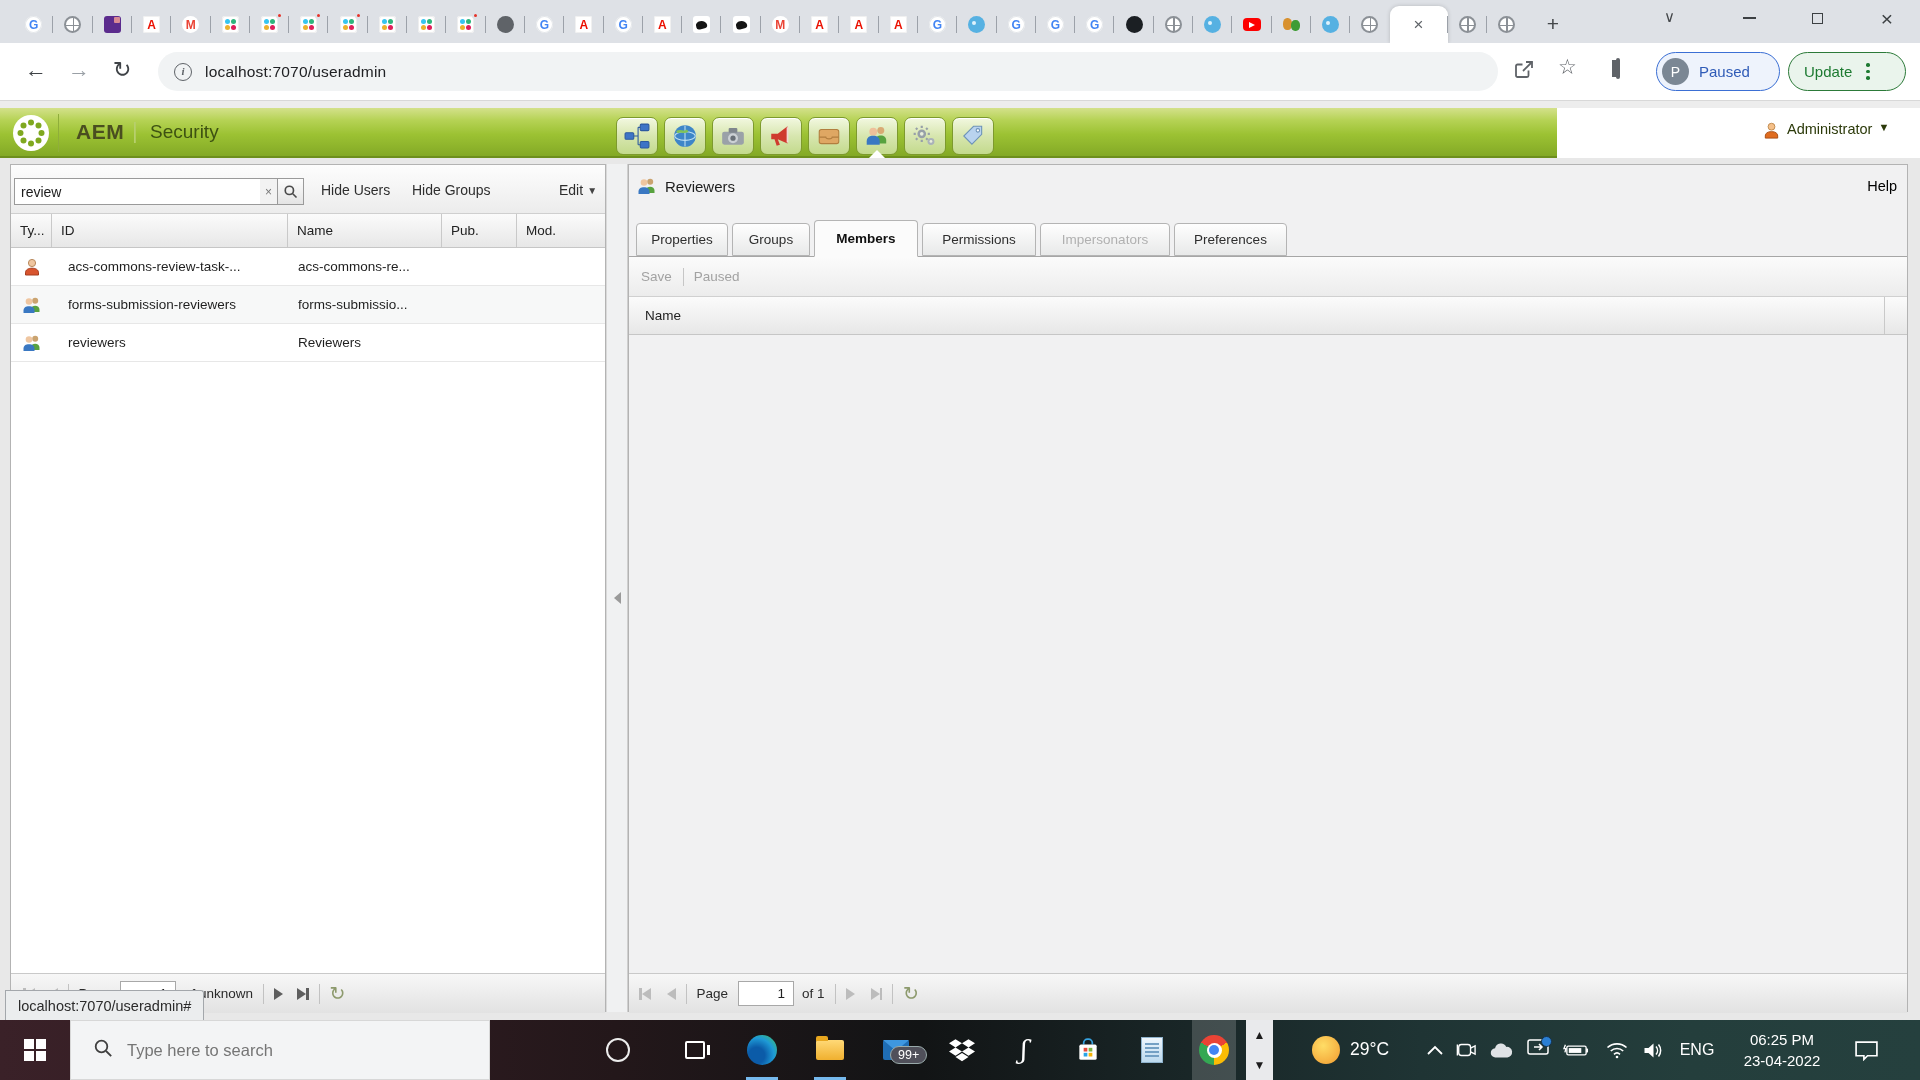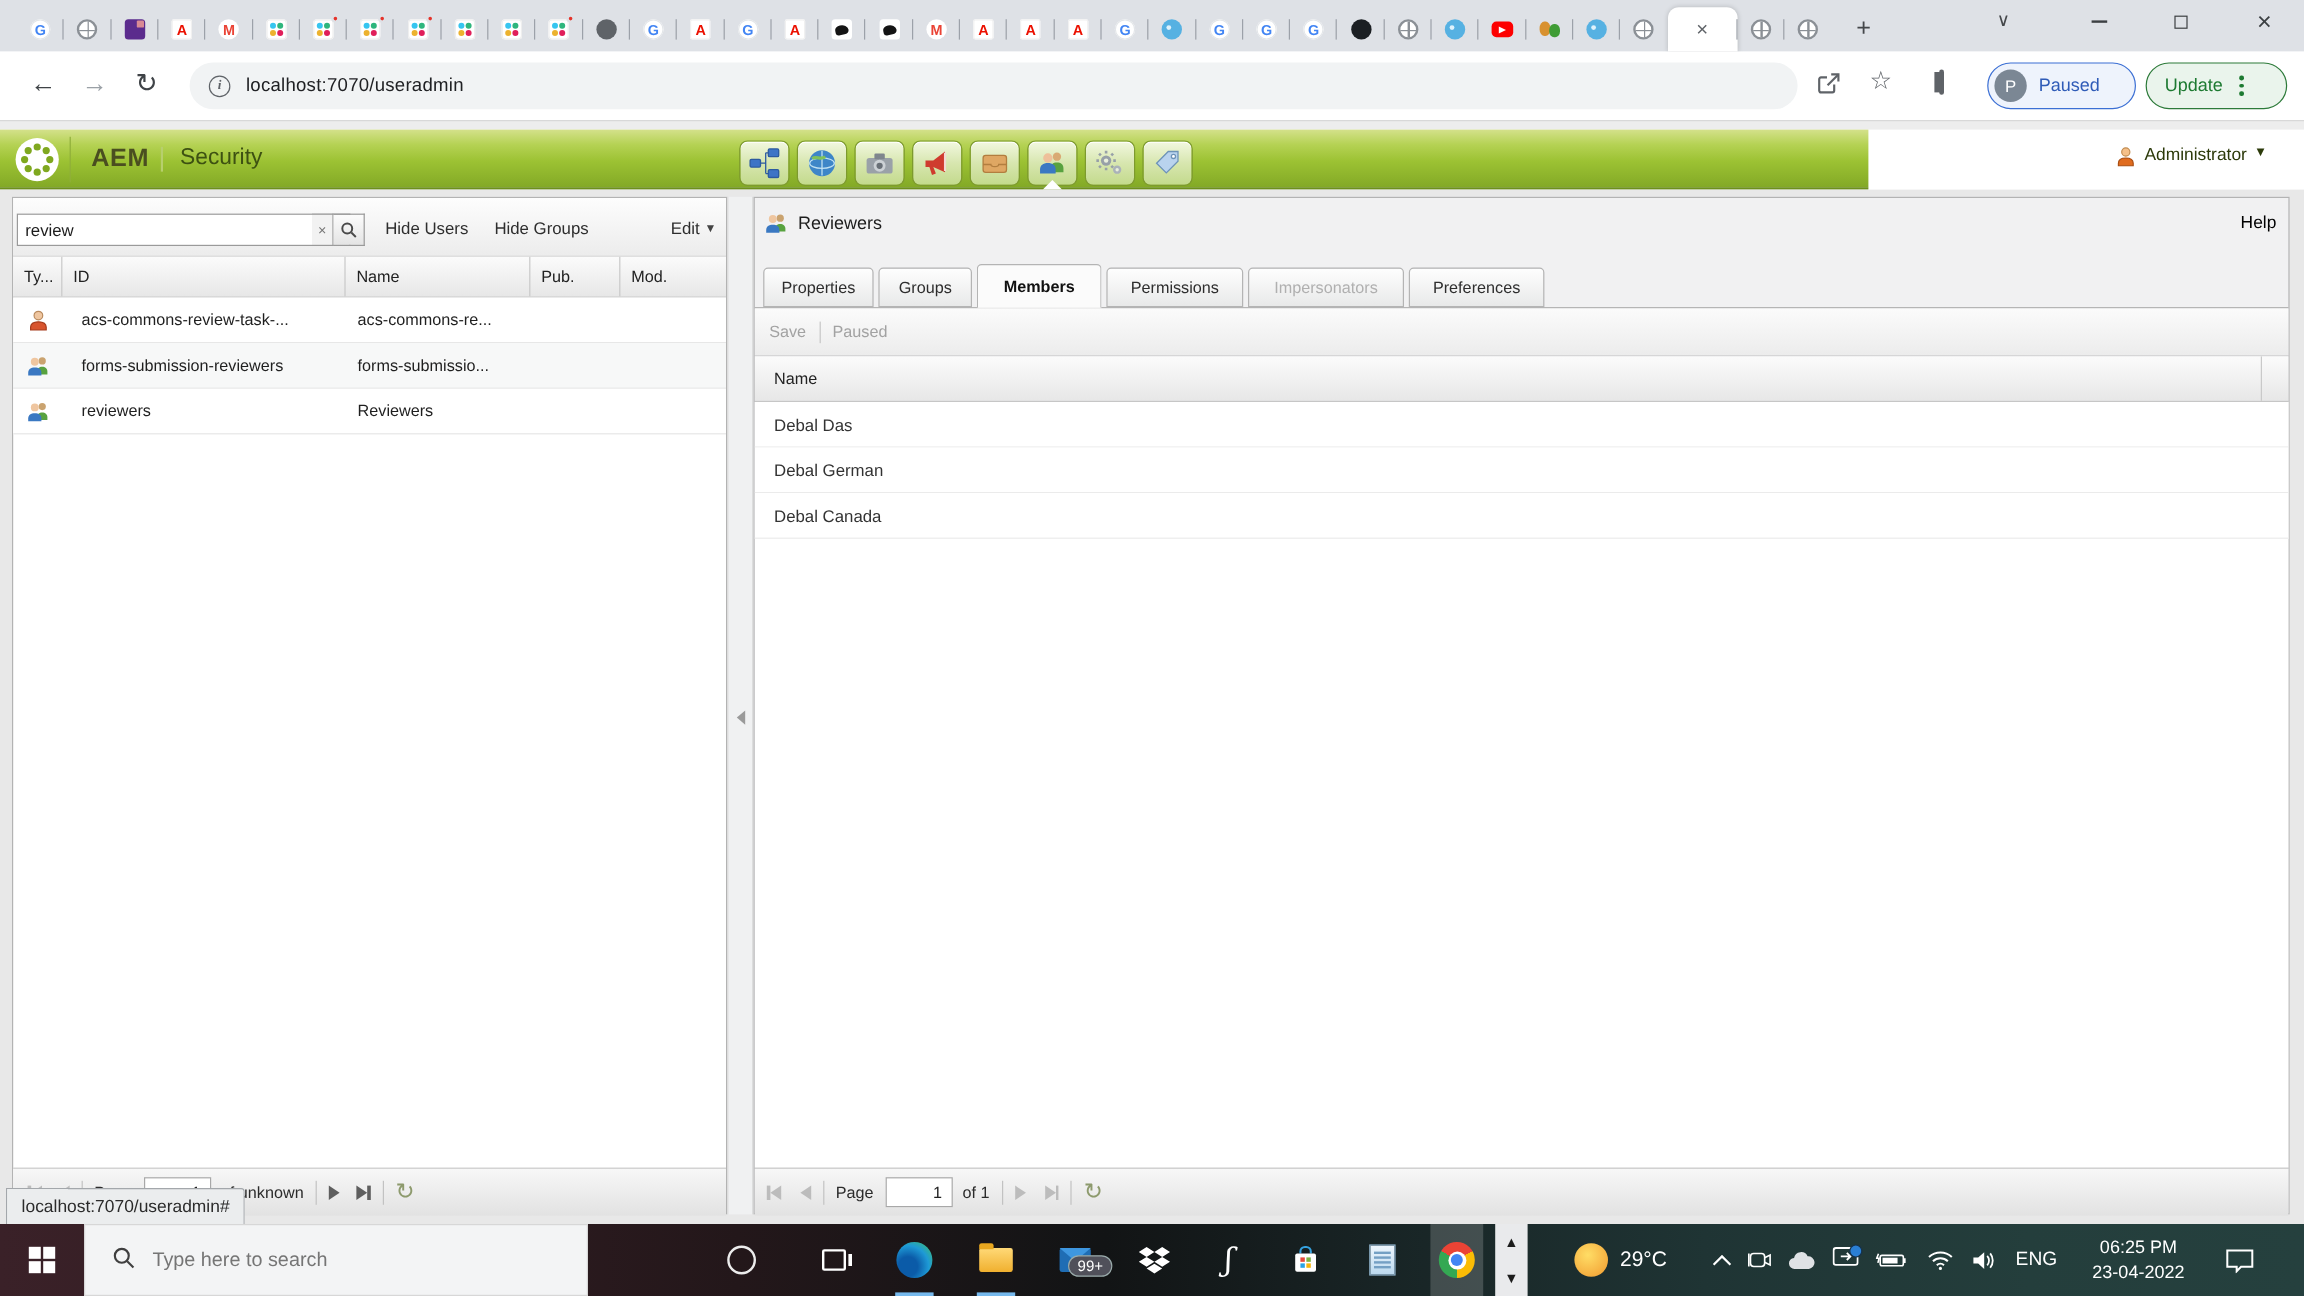--- a/index.html
+++ b/index.html
@@ -556,25 +556,20 @@
       </div>
       <div id="rp-actionbar">
         <span class="rp-act">Save</span>
         <span id="rp-act-sep"></span>
         <span class="rp-act" style="margin-left:10px">Paused</span>
       </div>
       <div id="rp-thead">
         <div class="hmain">Name</div>
         <div class="hspacer"></div>
       </div>
-      <div id="rp-body">
-        <div class="rp-row">Debal Das</div>
-        <div class="rp-row">Debal German</div>
-        <div class="rp-row">Debal Canada</div>
-      </div>
       <div class="pagbar">
         <span class="pg-group" style="margin-left:10px">
             <i class="pgbar-i"></i>
             <i class="tri tri-l"></i>
           </span>
         <span class="pg-group" style="margin-left:16px">
             <i class="tri tri-l"></i>
           </span>
         <span class="pg-sep"></span>
         <span class="pg-label">Page</span>

